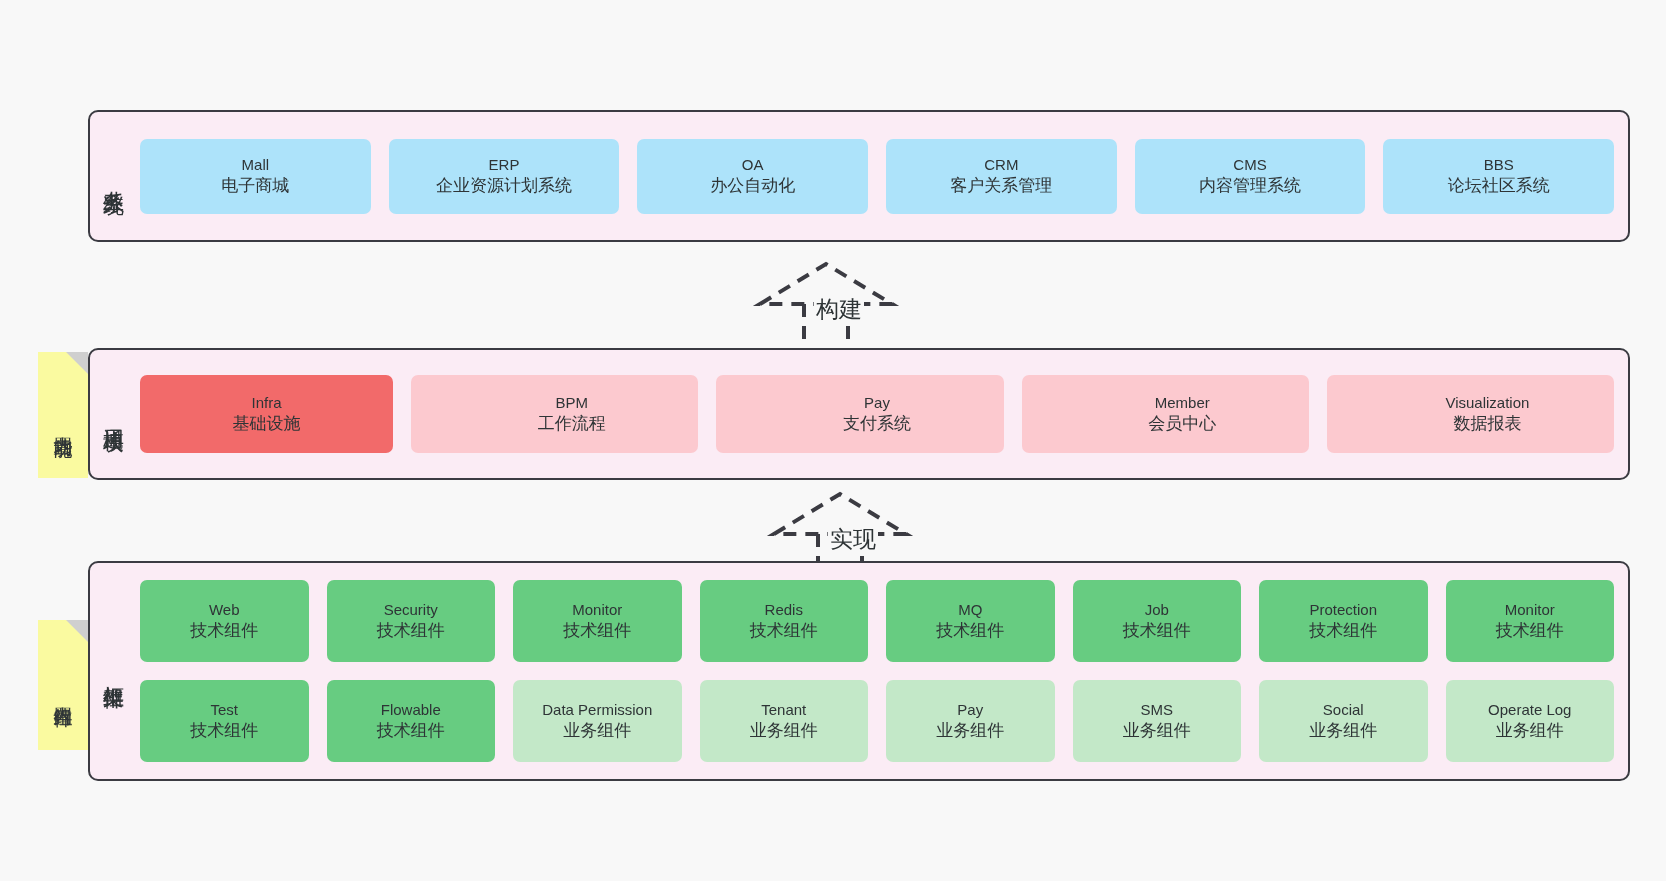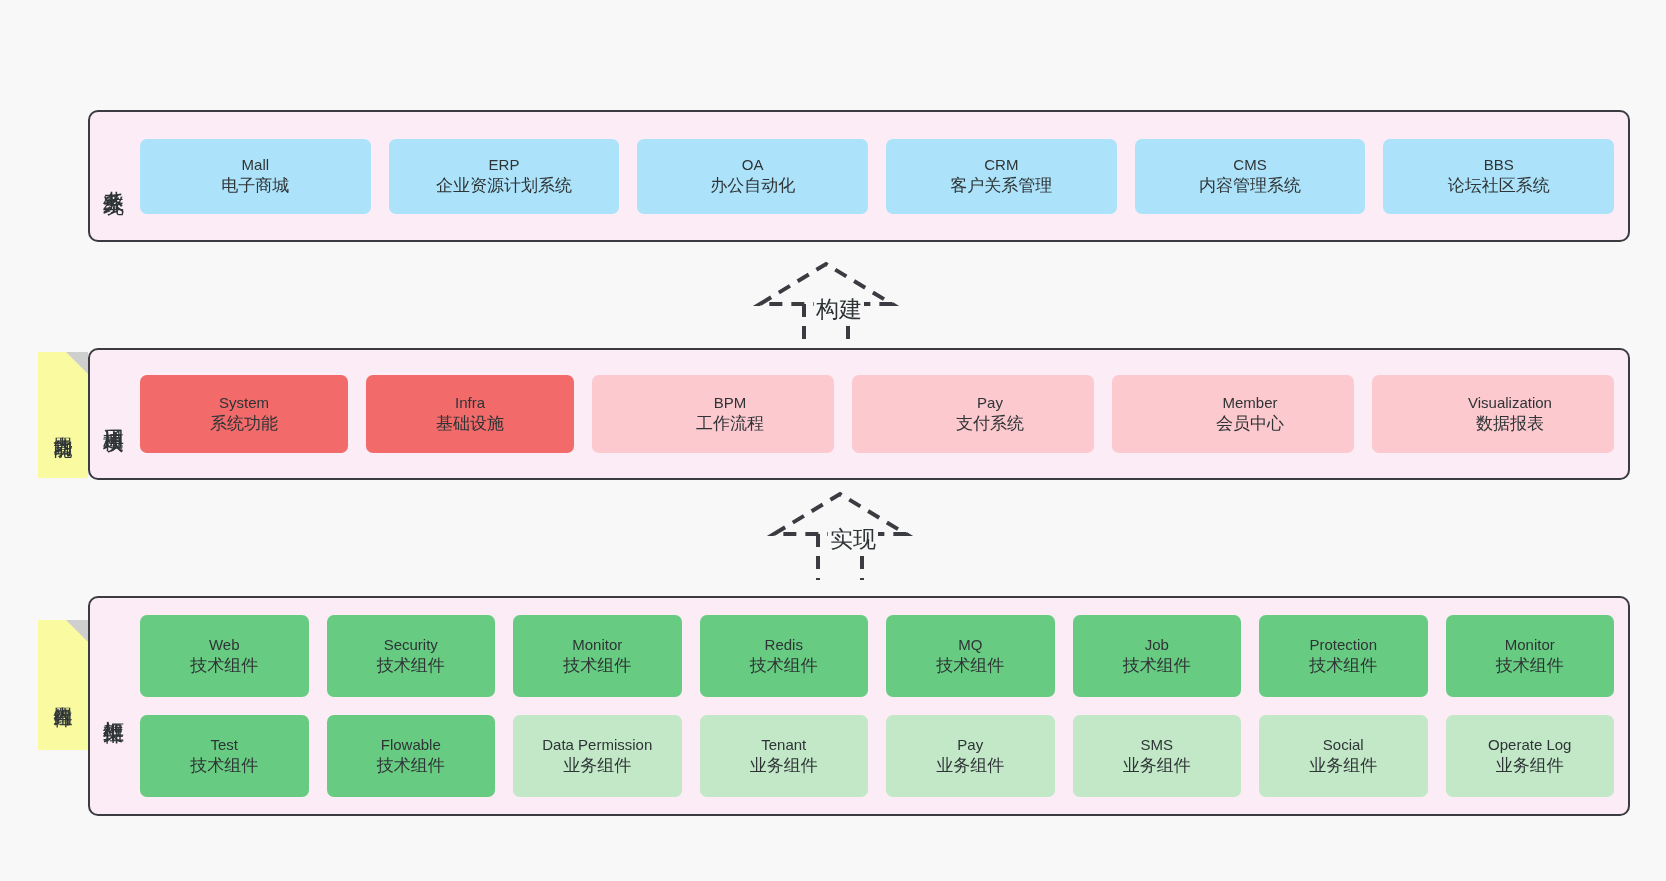--- a/index.html
+++ b/index.html
@@ -77,21 +77,21 @@
 
   
   #layer-business { left: 88px;  top: 110px; width: 1542px; height: 132px; }
   #layer-business .layer-body { gap: 0; }
   #layer-business .cell { height: 75px; }
 
   #layer-common   { left: 88px;  top: 348px; width: 1542px; height: 132px; }
   #layer-common .layer-body { gap: 0; }
   #layer-common .cell { height: 78px; }
 
-  #layer-framework{ left: 88px;  top: 596px; width: 1542px; height: 220px; }
+  #layer-framework{ left: 88px;  top: 561px; width: 1542px; height: 220px; }
   #layer-framework .cell { height: 82px; }
 
   
   .sticky {
     position: absolute;
     width: 50px;
     background: #fafaa0;
     box-sizing: border-box;
     display: flex;
     align-items: center;
@@ -173,24 +173,20 @@
   </svg>
   <span class="arrow-label">构建</span>
 </div>
 
 <div class="sticky" id="sticky-common">内置功能</div>
 <div class="layer" id="layer-common">
   <div class="layer-title">通用模块</div>
   <div class="layer-body">
     <div class="row">
       <div class="cell c-red">
-        <span class="en">System</span>
-        <span class="cn">系统功能</span>
-      </div>
-      <div class="cell c-red">
         <span class="en">Infra</span>
         <span class="cn">基础设施</span>
       </div>
       <div class="cell c-pink">
         <span class="en">BPM</span>
         <span class="cn">工作流程</span>
       </div>
       <div class="cell c-pink">
         <span class="en">Pay</span>
         <span class="cn">支付系统</span>

